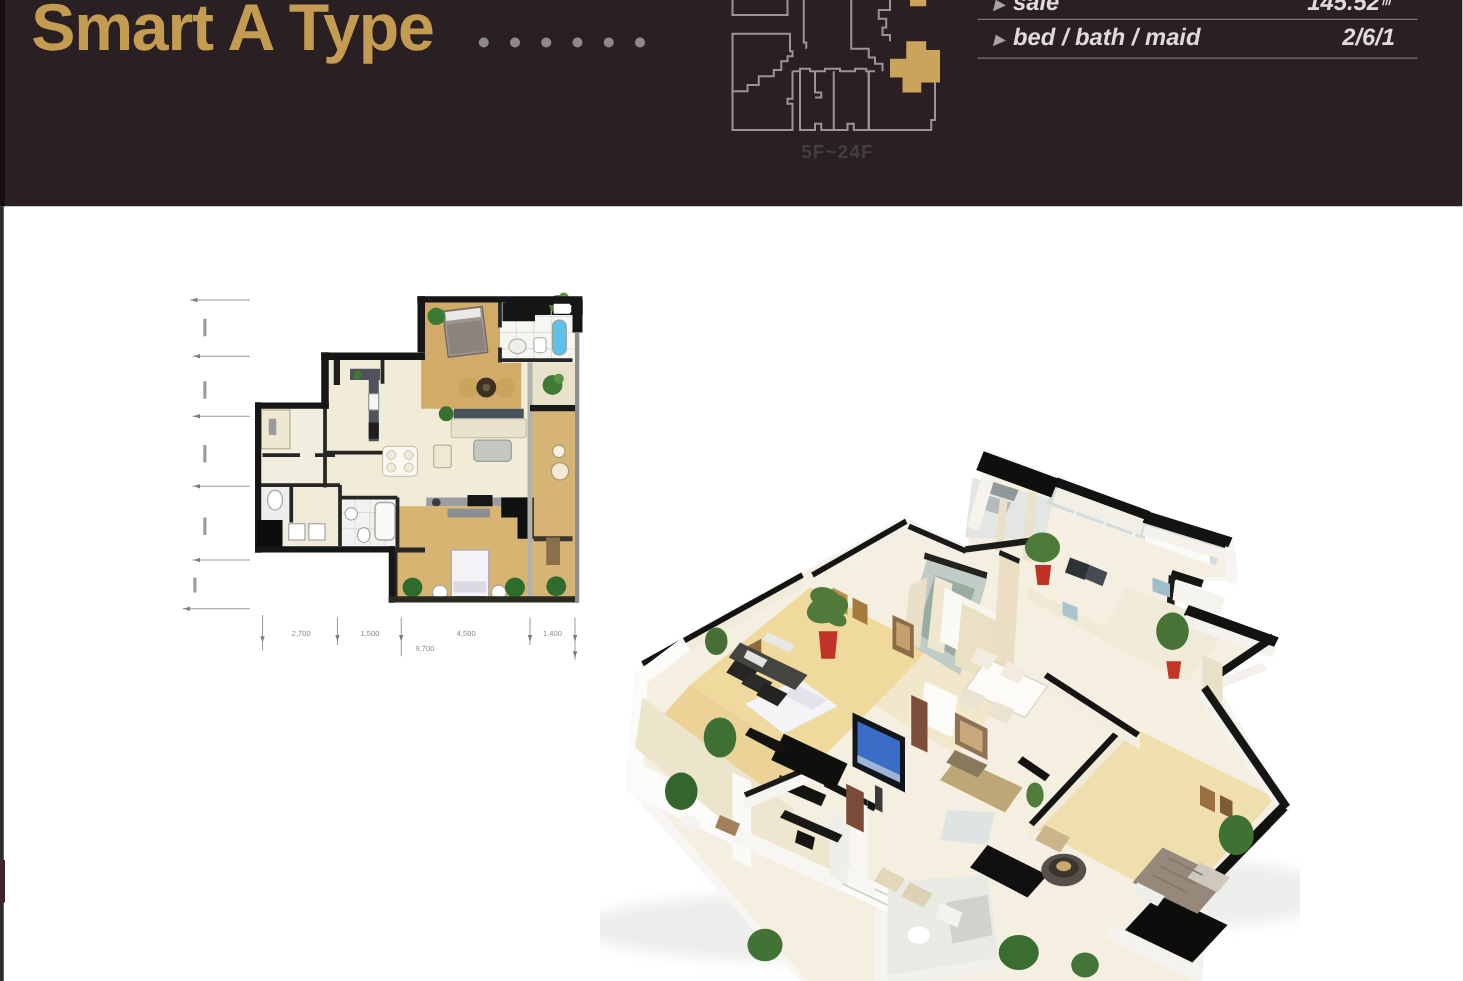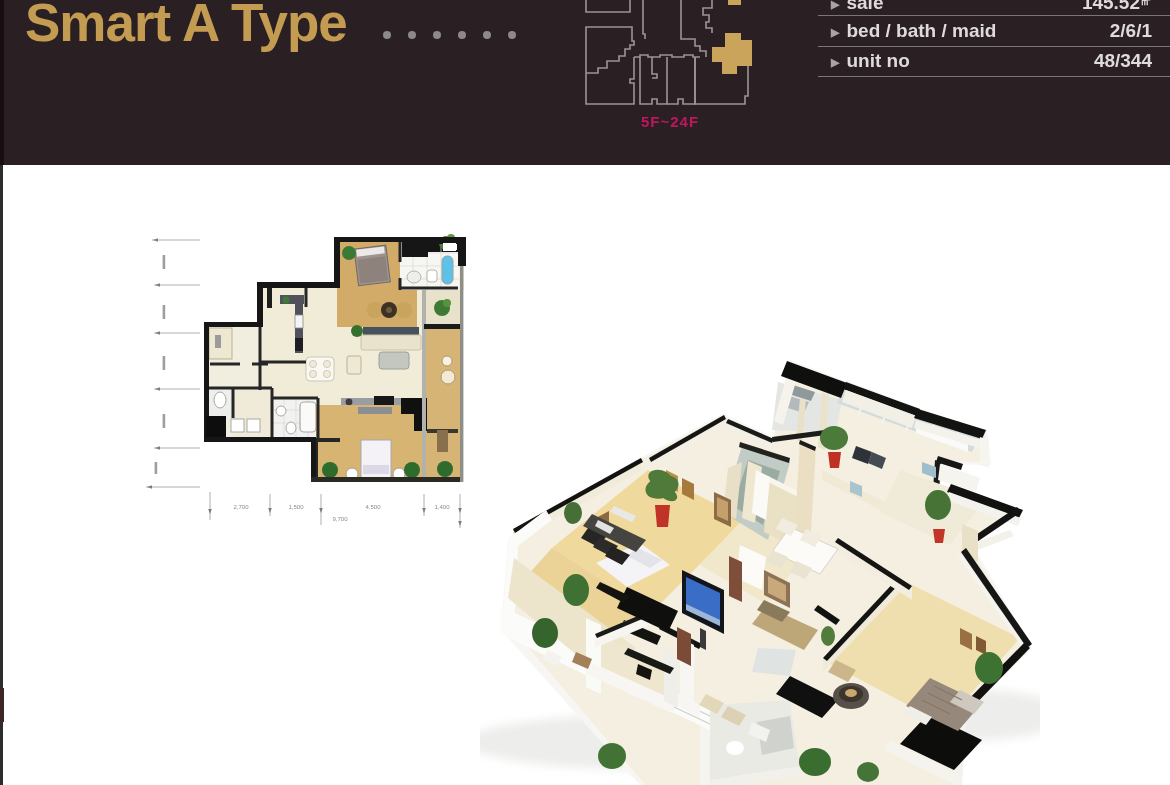--- a/index.html
+++ b/index.html
@@ -4,22 +4,22 @@
 <style>
 html,body{margin:0;padding:0;background:#fff;}
 body{width:1170px;height:785px;font-family:"Liberation Sans",sans-serif;overflow:hidden;}
 #page{position:relative;width:976px;height:785px;background:#fff;}
 #header{position:absolute;left:0;top:0;width:1170px;height:165px;background:#2a1f22;}
 #leftstrip-top{position:absolute;left:0;top:0;width:4px;height:165px;background:#170e11;}
 #leftstrip-bot{position:absolute;left:0;top:165px;width:3px;height:620px;background:#2c2c2c;}
 #title{position:absolute;left:25px;top:-8px;color:#c49c51;font-size:53px;font-weight:bold;letter-spacing:-1px;}
 #dots{position:absolute;left:383px;top:25px;}
 #dots span{display:inline-block;width:8px;height:8px;border-radius:50%;background:#8d888b;margin-right:17px;}
-#floorlabel{position:absolute;left:570px;top:113px;width:200px;text-align:center;color:#be185d;font-size:15px;font-weight:bold;letter-spacing:1px;}
-#infotable{position:absolute;left:818px;top:0;width:352px;}
+#floorlabel{position:absolute;left:570px;top:113px;width:200px;text-align:center;color:#404040;font-size:15px;font-weight:bold;letter-spacing:1px;}
+#infotable{position:absolute;left:782px;top:0;width:352px;font-style:italic;}
 .irow{position:relative;height:29.6px;border-bottom:1px solid #7a7577;color:#dfdbdc;font-size:19px;font-weight:bold;}
 .irow .lab{position:absolute;left:13px;top:50%;transform:translateY(-50%);white-space:nowrap;}
 .irow .lab .arr{display:inline-block;font-size:11px;color:#a8a3a5;margin-right:7px;vertical-align:1px;}
 .irow .val{position:absolute;right:18px;top:50%;transform:translateY(-50%);white-space:nowrap;}
 .irow .sup{font-size:12px;vertical-align:4px;}
 #row1{height:15px;}
 #row1 .lab,#row1 .val{top:auto;bottom:1px;transform:none;}
 </style>
 </head>
 <body>
@@ -71,24 +71,20 @@
         <span class="lab"><span class="arr">▶</span>sale</span>
         <span class="val">145.52<span class="sup">㎡</span></span>
       </div>
 
 
 <div class="irow">
         <span class="lab"><span class="arr">▶</span>bed / bath / maid</span>
         <span class="val">2/6/1</span>
       </div>
 
-<div class="irow">
-        <span class="lab"><span class="arr">▶</span>unit no</span>
-        <span class="val">48/344</span>
-      </div>
 </div>
 
 <svg id="plan2d" style="position:absolute;left:145px;top:225px;filter:blur(0.45px);" width="350" height="305" viewBox="145 225 350 305">
 
 <path d="M337,240 L464,240 L464,290 L462,290 L462,480 L313,480 L313,440 L206,440 L206,325 L260,325 L260,285 L337,285 Z" fill="#f1ecd7"></path>
 
 <path d="M337,240 L400,240 L400,290 L417,290 L417,327 L337,327 Z" fill="#d3ab68"></path>
 
 <rect x="400" y="240" width="59" height="50" fill="#f6f6f3"></rect>
 <rect x="428" y="240" width="38" height="12" fill="#161616"></rect>

